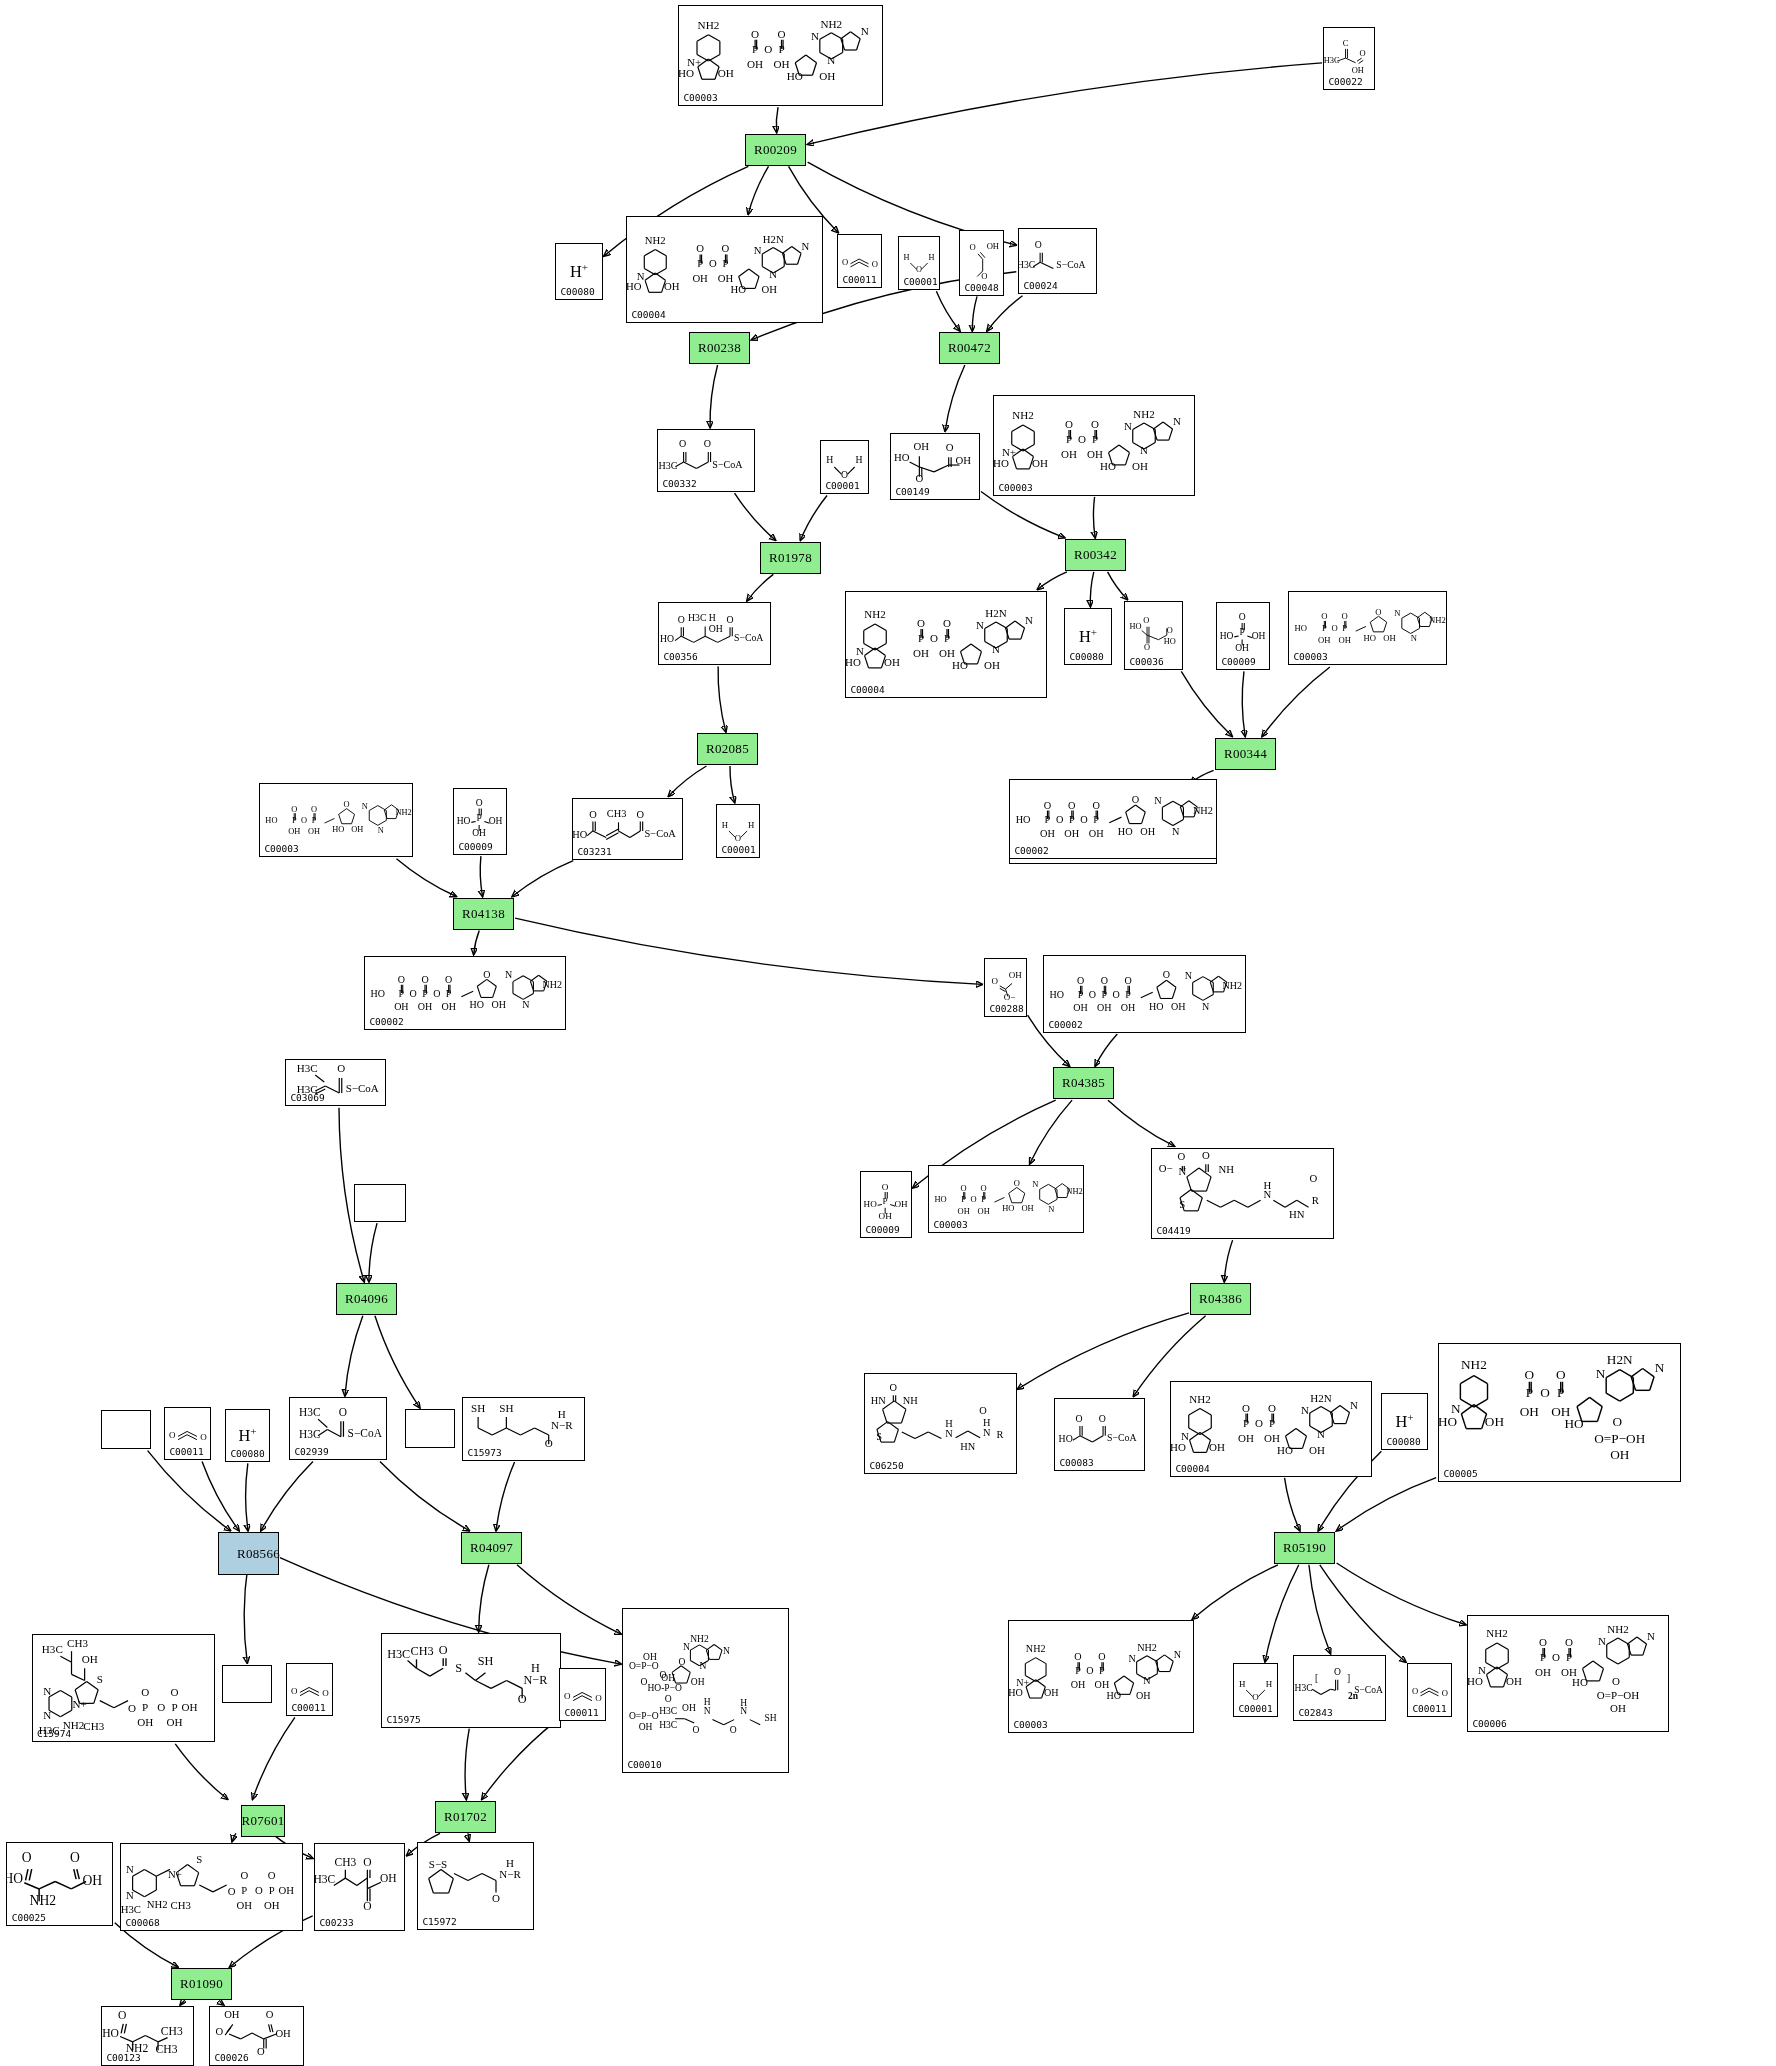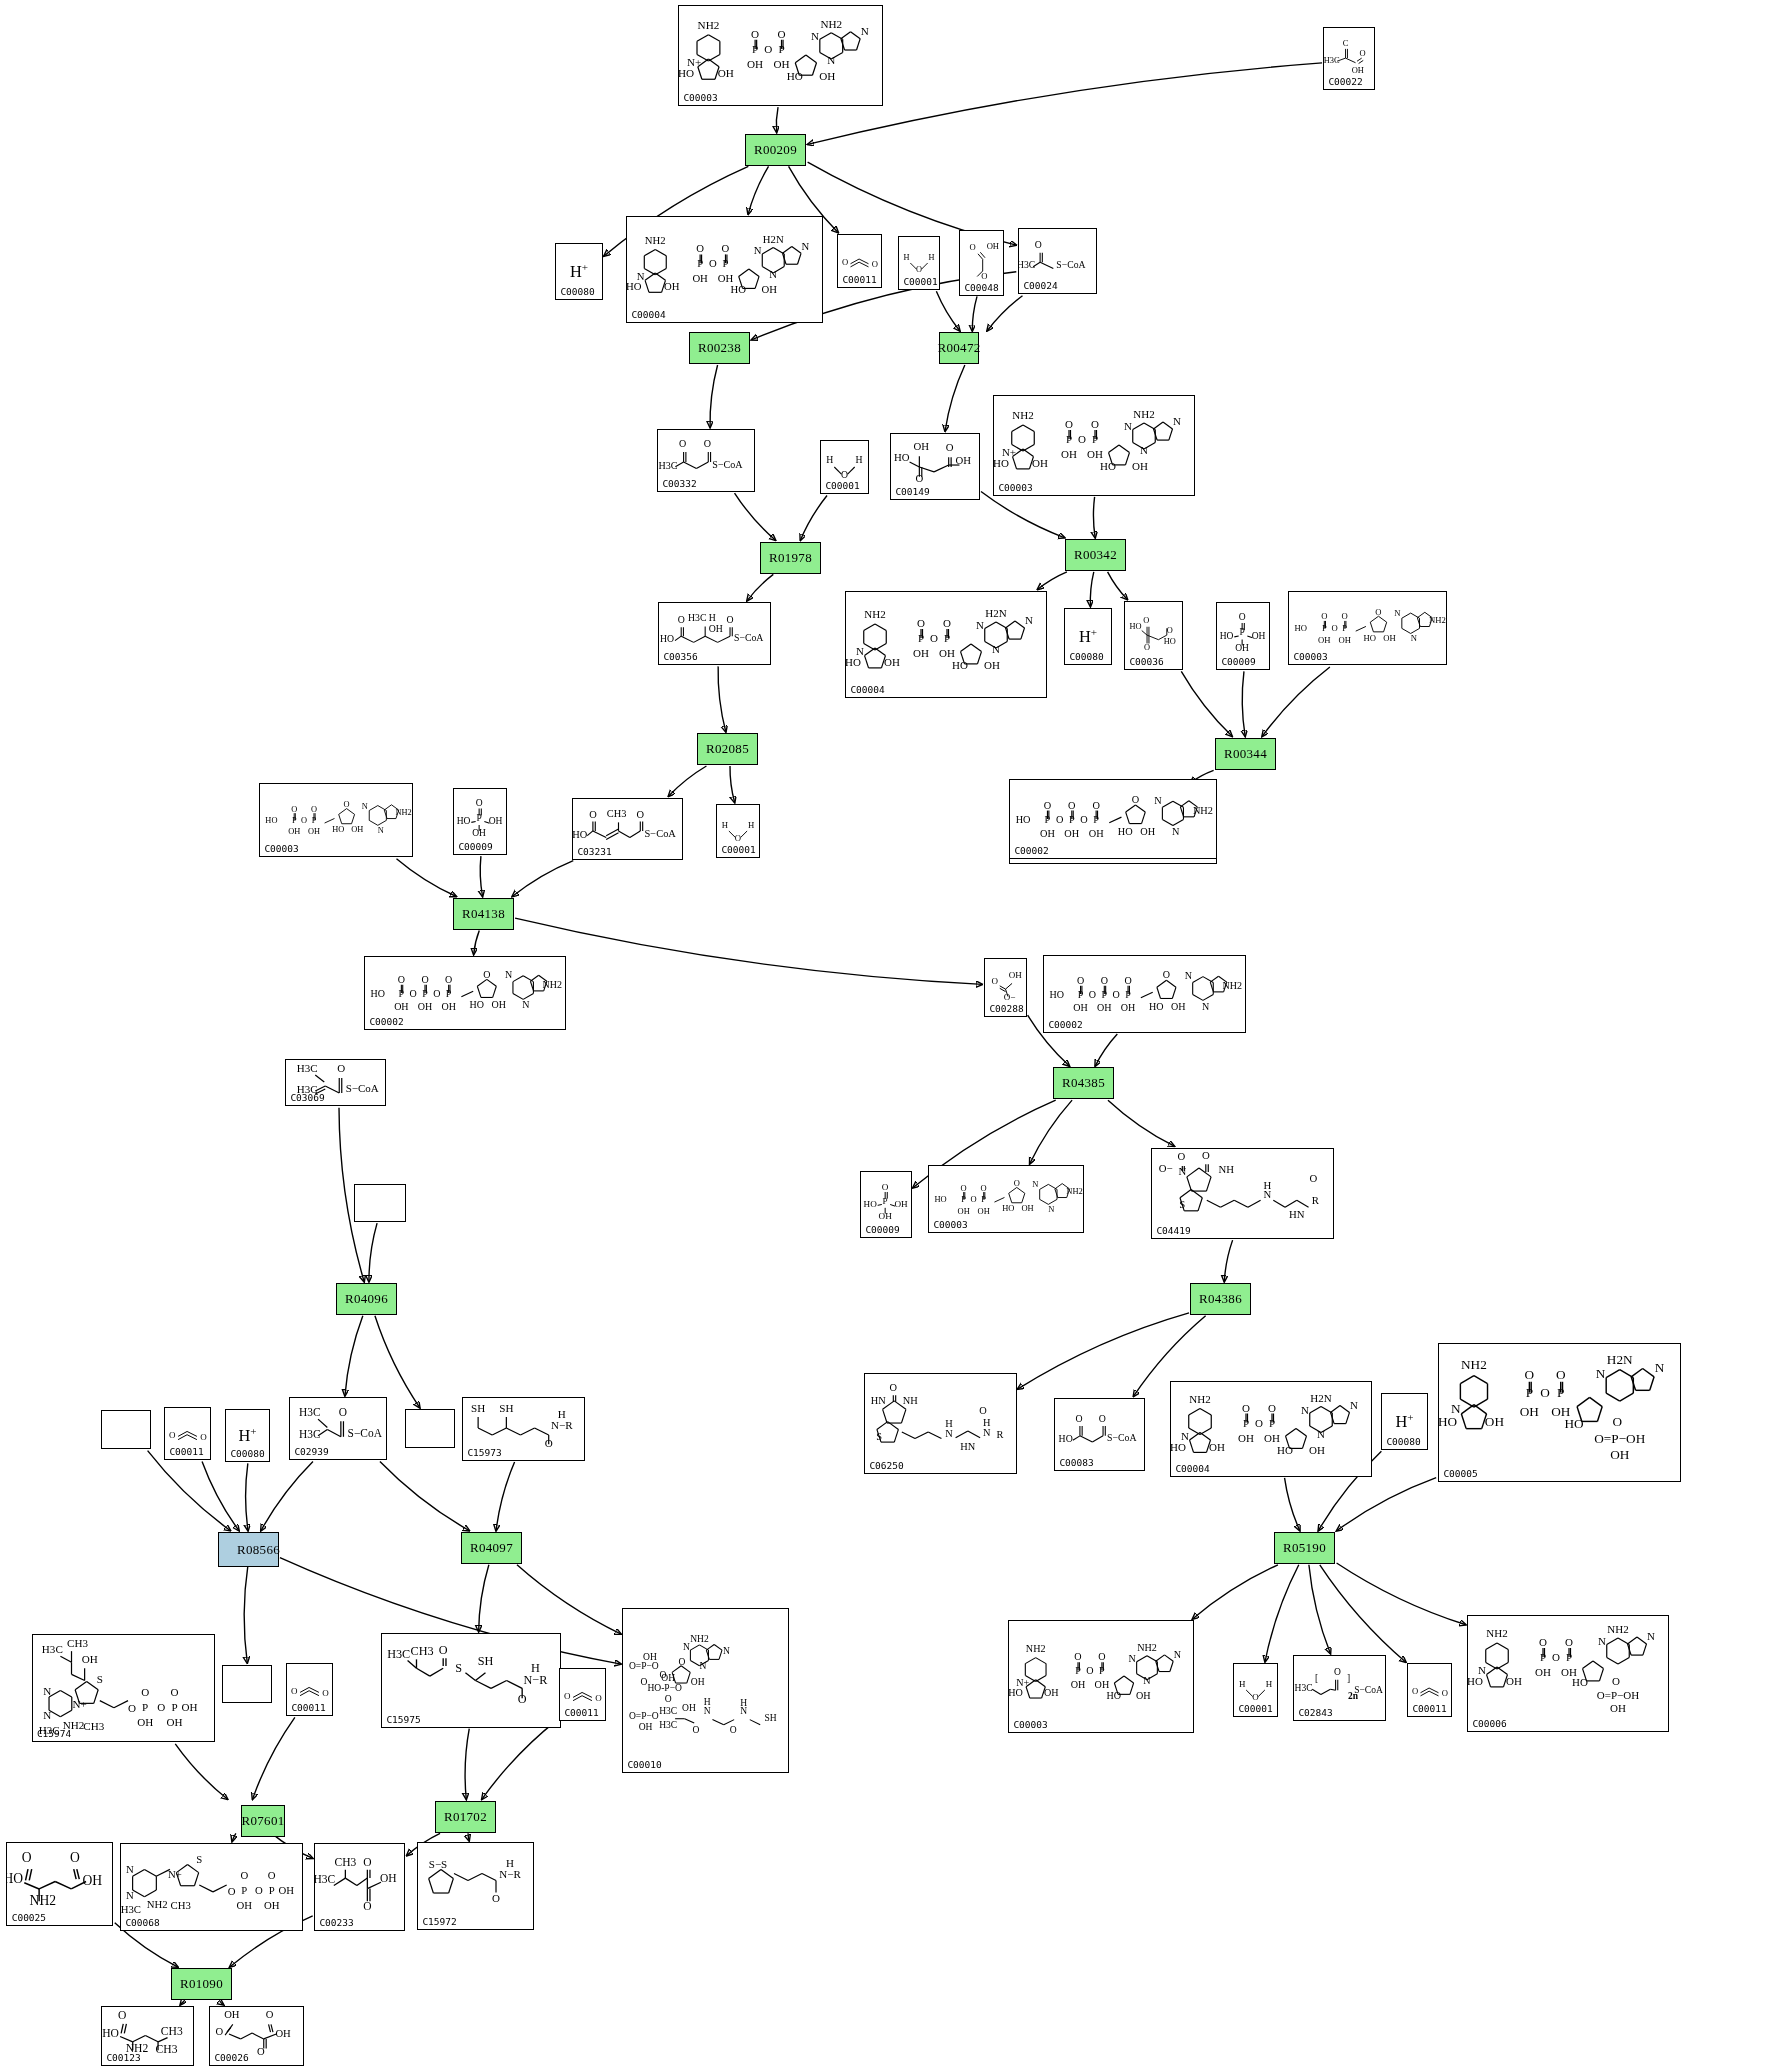--- a/index.html
+++ b/index.html
@@ -109,21 +109,21 @@
         <path d="M348.5,3174.0 Q351.2,3177.4 354.7,3180.0" marker-end="url(#ah)"></path>
       </g>
   </svg>
   <div id="nodes">
       <div class="node rxn green" style="left: 745px; top: 134px; width: 61px; height: 31.5px;">
         <span class="rxn-label">R00209</span>
       </div>
       <div class="node rxn green" style="left: 689px; top: 332px; width: 61px; height: 31.5px;">
         <span class="rxn-label">R00238</span>
       </div>
-      <div class="node rxn green" style="left: 939px; top: 332px; width: 40px; height: 31.5px;">
+      <div class="node rxn green" style="left: 939px; top: 332px; width: 61px; height: 31.5px;">
         <span class="rxn-label">R00472</span>
       </div>
       <div class="node rxn green" style="left: 760px; top: 542px; width: 61px; height: 31.5px;">
         <span class="rxn-label">R01978</span>
       </div>
       <div class="node rxn green" style="left: 1065px; top: 539px; width: 61px; height: 31.5px;">
         <span class="rxn-label">R00342</span>
       </div>
       <div class="node rxn green" style="left: 697px; top: 733px; width: 61px; height: 31.5px;">
         <span class="rxn-label">R02085</span>
@@ -136,21 +136,21 @@
       </div>
       <div class="node rxn green" style="left: 1053px; top: 1067px; width: 61px; height: 31.5px;">
         <span class="rxn-label">R04385</span>
       </div>
       <div class="node rxn green" style="left: 336px; top: 1283px; width: 61px; height: 31.5px;">
         <span class="rxn-label">R04096</span>
       </div>
       <div class="node rxn green" style="left: 1190px; top: 1283px; width: 61px; height: 31.5px;">
         <span class="rxn-label">R04386</span>
       </div>
-      <div class="node rxn blue" style="left: 218px; top: 1532px; width: 61px; height: 35px; padding-left: 20px;">
+      <div class="node rxn blue" style="left: 218px; top: 1532px; width: 61px; height: 43px; padding-left: 20px;">
         <span class="rxn-label">R08566</span>
       </div>
       <div class="node rxn green" style="left: 461px; top: 1532px; width: 61px; height: 31.5px;">
         <span class="rxn-label">R04097</span>
       </div>
       <div class="node rxn green" style="left: 1274px; top: 1532px; width: 61px; height: 31.5px; align-items: center;">
         <span class="rxn-label">R05190</span>
       </div>
       <div class="node rxn green" style="left: 213px; top: 1805px; width: 44px; height: 31.5px; margin-left: 28px;">
         <span class="rxn-label">R07601</span>

